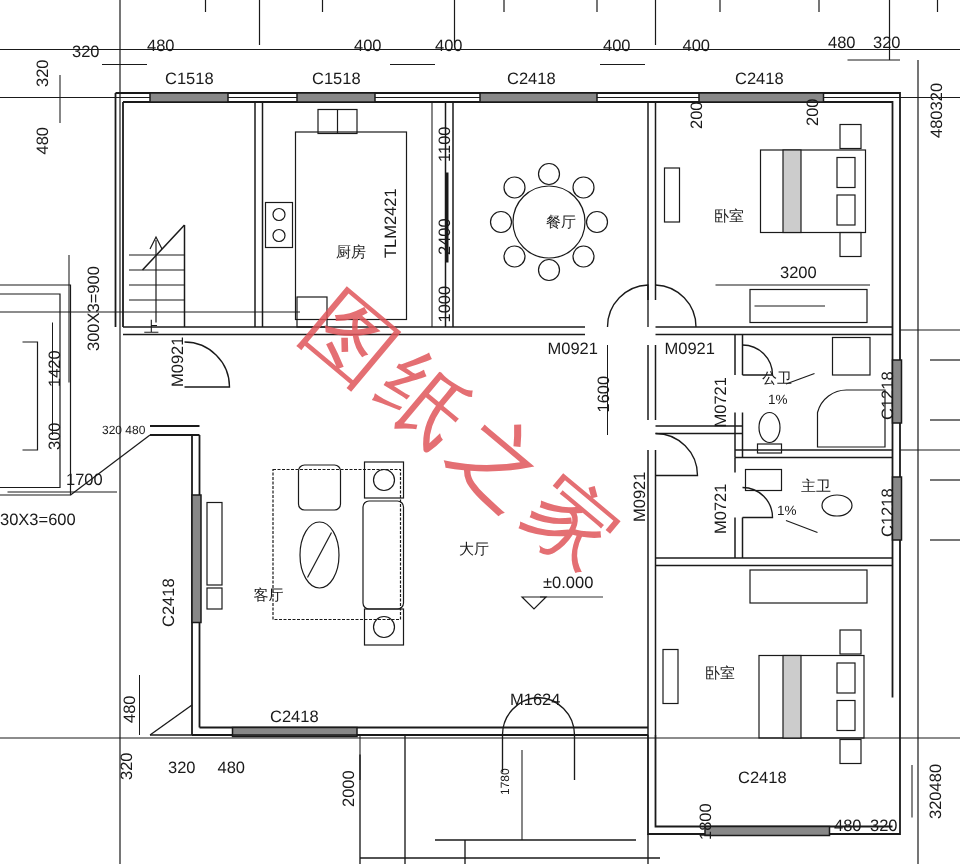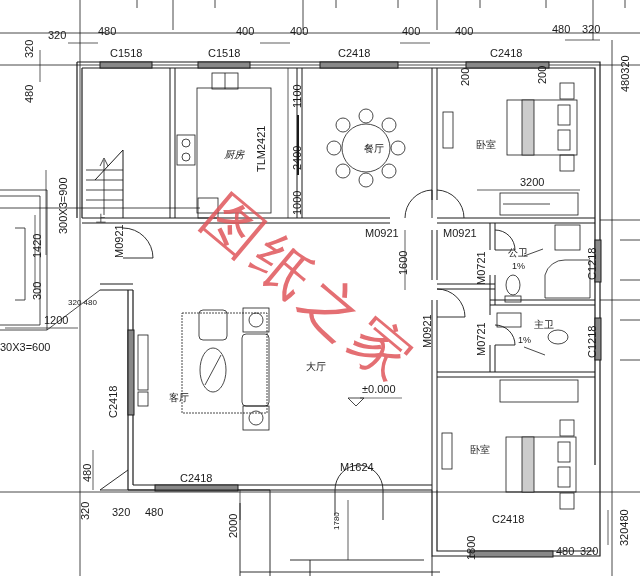--- a/index.html
+++ b/index.html
@@ -256,21 +256,21 @@
 <span class="lbl" style="left:490px;top:48px;">C2418</span>
 
 <span class="lbl v" style="left:537px;top:84px;">200</span>
 <span class="lbl v" style="left:460px;top:86px;">200</span>
 <span class="lbl v" style="left:620px;top:92px;">480320</span>
 
 <span class="lbl v" style="left:292px;top:108px;">1100</span>
 <span class="lbl v" style="left:292px;top:170px;">2400</span>
 <span class="lbl v" style="left:292px;top:215px;">1000</span>
 
-<span class="lbl room" style="left:224px;top:150px;font-style:italic;">厨房</span>
+<span class="lbl room" style="left:224px;top:164px;">厨房</span>
 <span class="lbl room" style="left:364px;top:144px;">餐厅</span>
 <span class="lbl room" style="left:476px;top:140px;">卧室</span>
 <span class="lbl room" style="left:508px;top:248px;">公卫</span>
 <span class="lbl room" style="left:534px;top:320px;">主卫</span>
 <span class="lbl room" style="left:306px;top:362px;">大厅</span>
 <span class="lbl room" style="left:169px;top:393px;">客厅</span>
 <span class="lbl room" style="left:470px;top:445px;">卧室</span>
 
 <span class="lbl v" style="left:256px;top:172px;">TLM2421</span>
 <span class="lbl v" style="left:114px;top:258px;">M0921</span>
@@ -284,22 +284,22 @@
 <span class="lbl v" style="left:108px;top:418px;">C2418</span>
 <span class="lbl" style="left:180px;top:473px;">C2418</span>
 <span class="lbl" style="left:492px;top:514px;">C2418</span>
 <span class="lbl" style="left:340px;top:462px;">M1624</span>
 
 <span class="lbl" style="left:520px;top:177px;">3200</span>
 <span class="lbl v" style="left:398px;top:275px;">1600</span>
 <span class="lbl v" style="left:58px;top:234px;">300X3=900</span>
 <span class="lbl v" style="left:32px;top:258px;">1420</span>
 <span class="lbl v" style="left:32px;top:300px;">300</span>
-<span class="lbl" style="left:68px;top:299px;font-size:8px;">320 480</span>
-<span class="lbl" style="left:44px;top:315px;">1200</span>
+<span class="lbl" style="left:68px;top:283px;font-size:8px;">320 480</span>
+<span class="lbl" style="left:44px;top:315px;">1700</span>
 <span class="lbl" style="left:0px;top:342px;">30X3=600</span>
 <span class="lbl" style="left:96px;top:214px;font-size:10px;">上</span>
 
 <span class="lbl v" style="left:82px;top:482px;">480</span>
 <span class="lbl v" style="left:80px;top:520px;">320</span>
 <span class="lbl" style="left:112px;top:507px;">320</span>
 <span class="lbl" style="left:145px;top:507px;">480</span>
 <span class="lbl v" style="left:228px;top:538px;">2000</span>
 <span class="lbl v" style="left:333px;top:530px;font-size:8px;">1780</span>
 <span class="lbl v" style="left:466px;top:560px;">1800</span>

